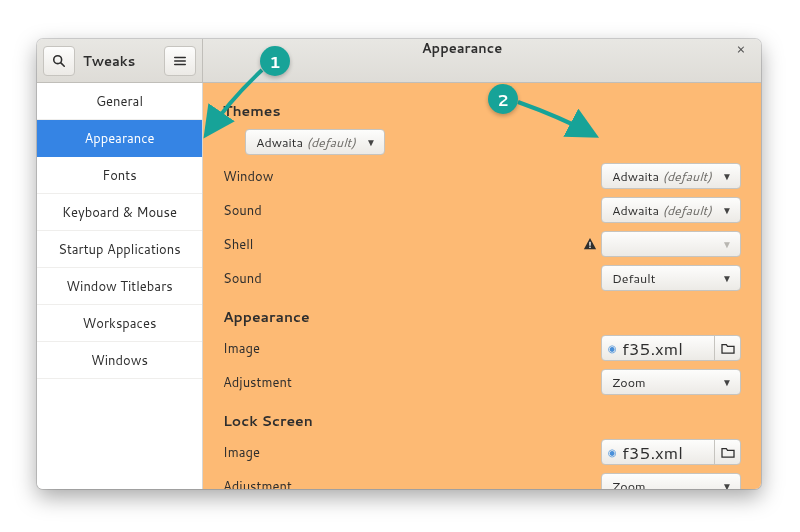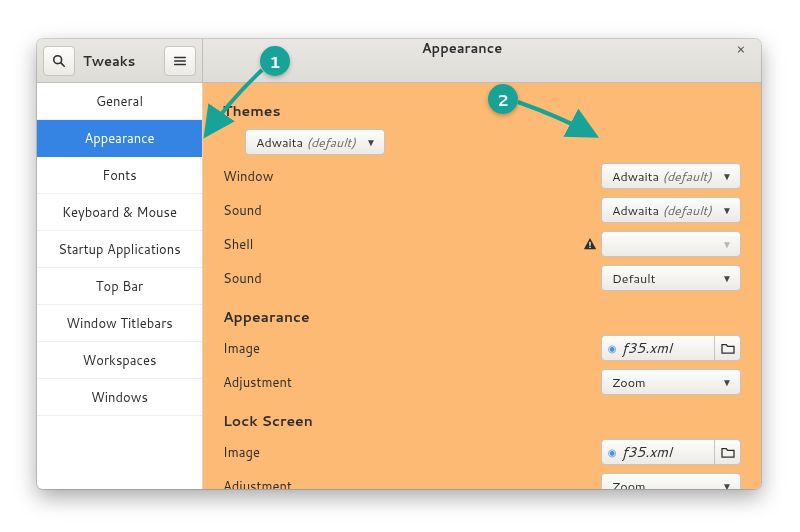--- a/index.html
+++ b/index.html
@@ -159,24 +159,23 @@
   }
   .filechooser .fc-icon {
     width: 20px;
     display: flex;
     justify-content: center;
     font-size: 10px;
     color: #4a90d9;
   }
   .filechooser .fc-name {
     flex: 1;
-    font-size: 14px;
+    font-size: 17px;
     white-space: nowrap;
     overflow: hidden;
-    font-style: italic;
   }
   .filechooser .fc-open {
     width: 26px;
     height: 100%;
     border-left: 1px solid #c6c4bf;
     display: flex;
     align-items: center;
     justify-content: center;
     font-size: 12px;
   }
@@ -243,23 +242,20 @@
       <div class="sb-item">
           <span>Fonts</span>
         </div>
       <div class="sb-item">
           <span>Keyboard &amp; Mouse</span>
         </div>
       <div class="sb-item">
           <span>Startup Applications</span>
         </div>
       <div class="sb-item">
-          <span>Top Bar</span>
-        </div>
-      <div class="sb-item">
           <span>Window Titlebars</span>
         </div>
       <div class="sb-item">
           <span>Workspaces</span>
         </div>
       <div class="sb-item">
           <span>Windows</span>
         </div>
     </div>
 

